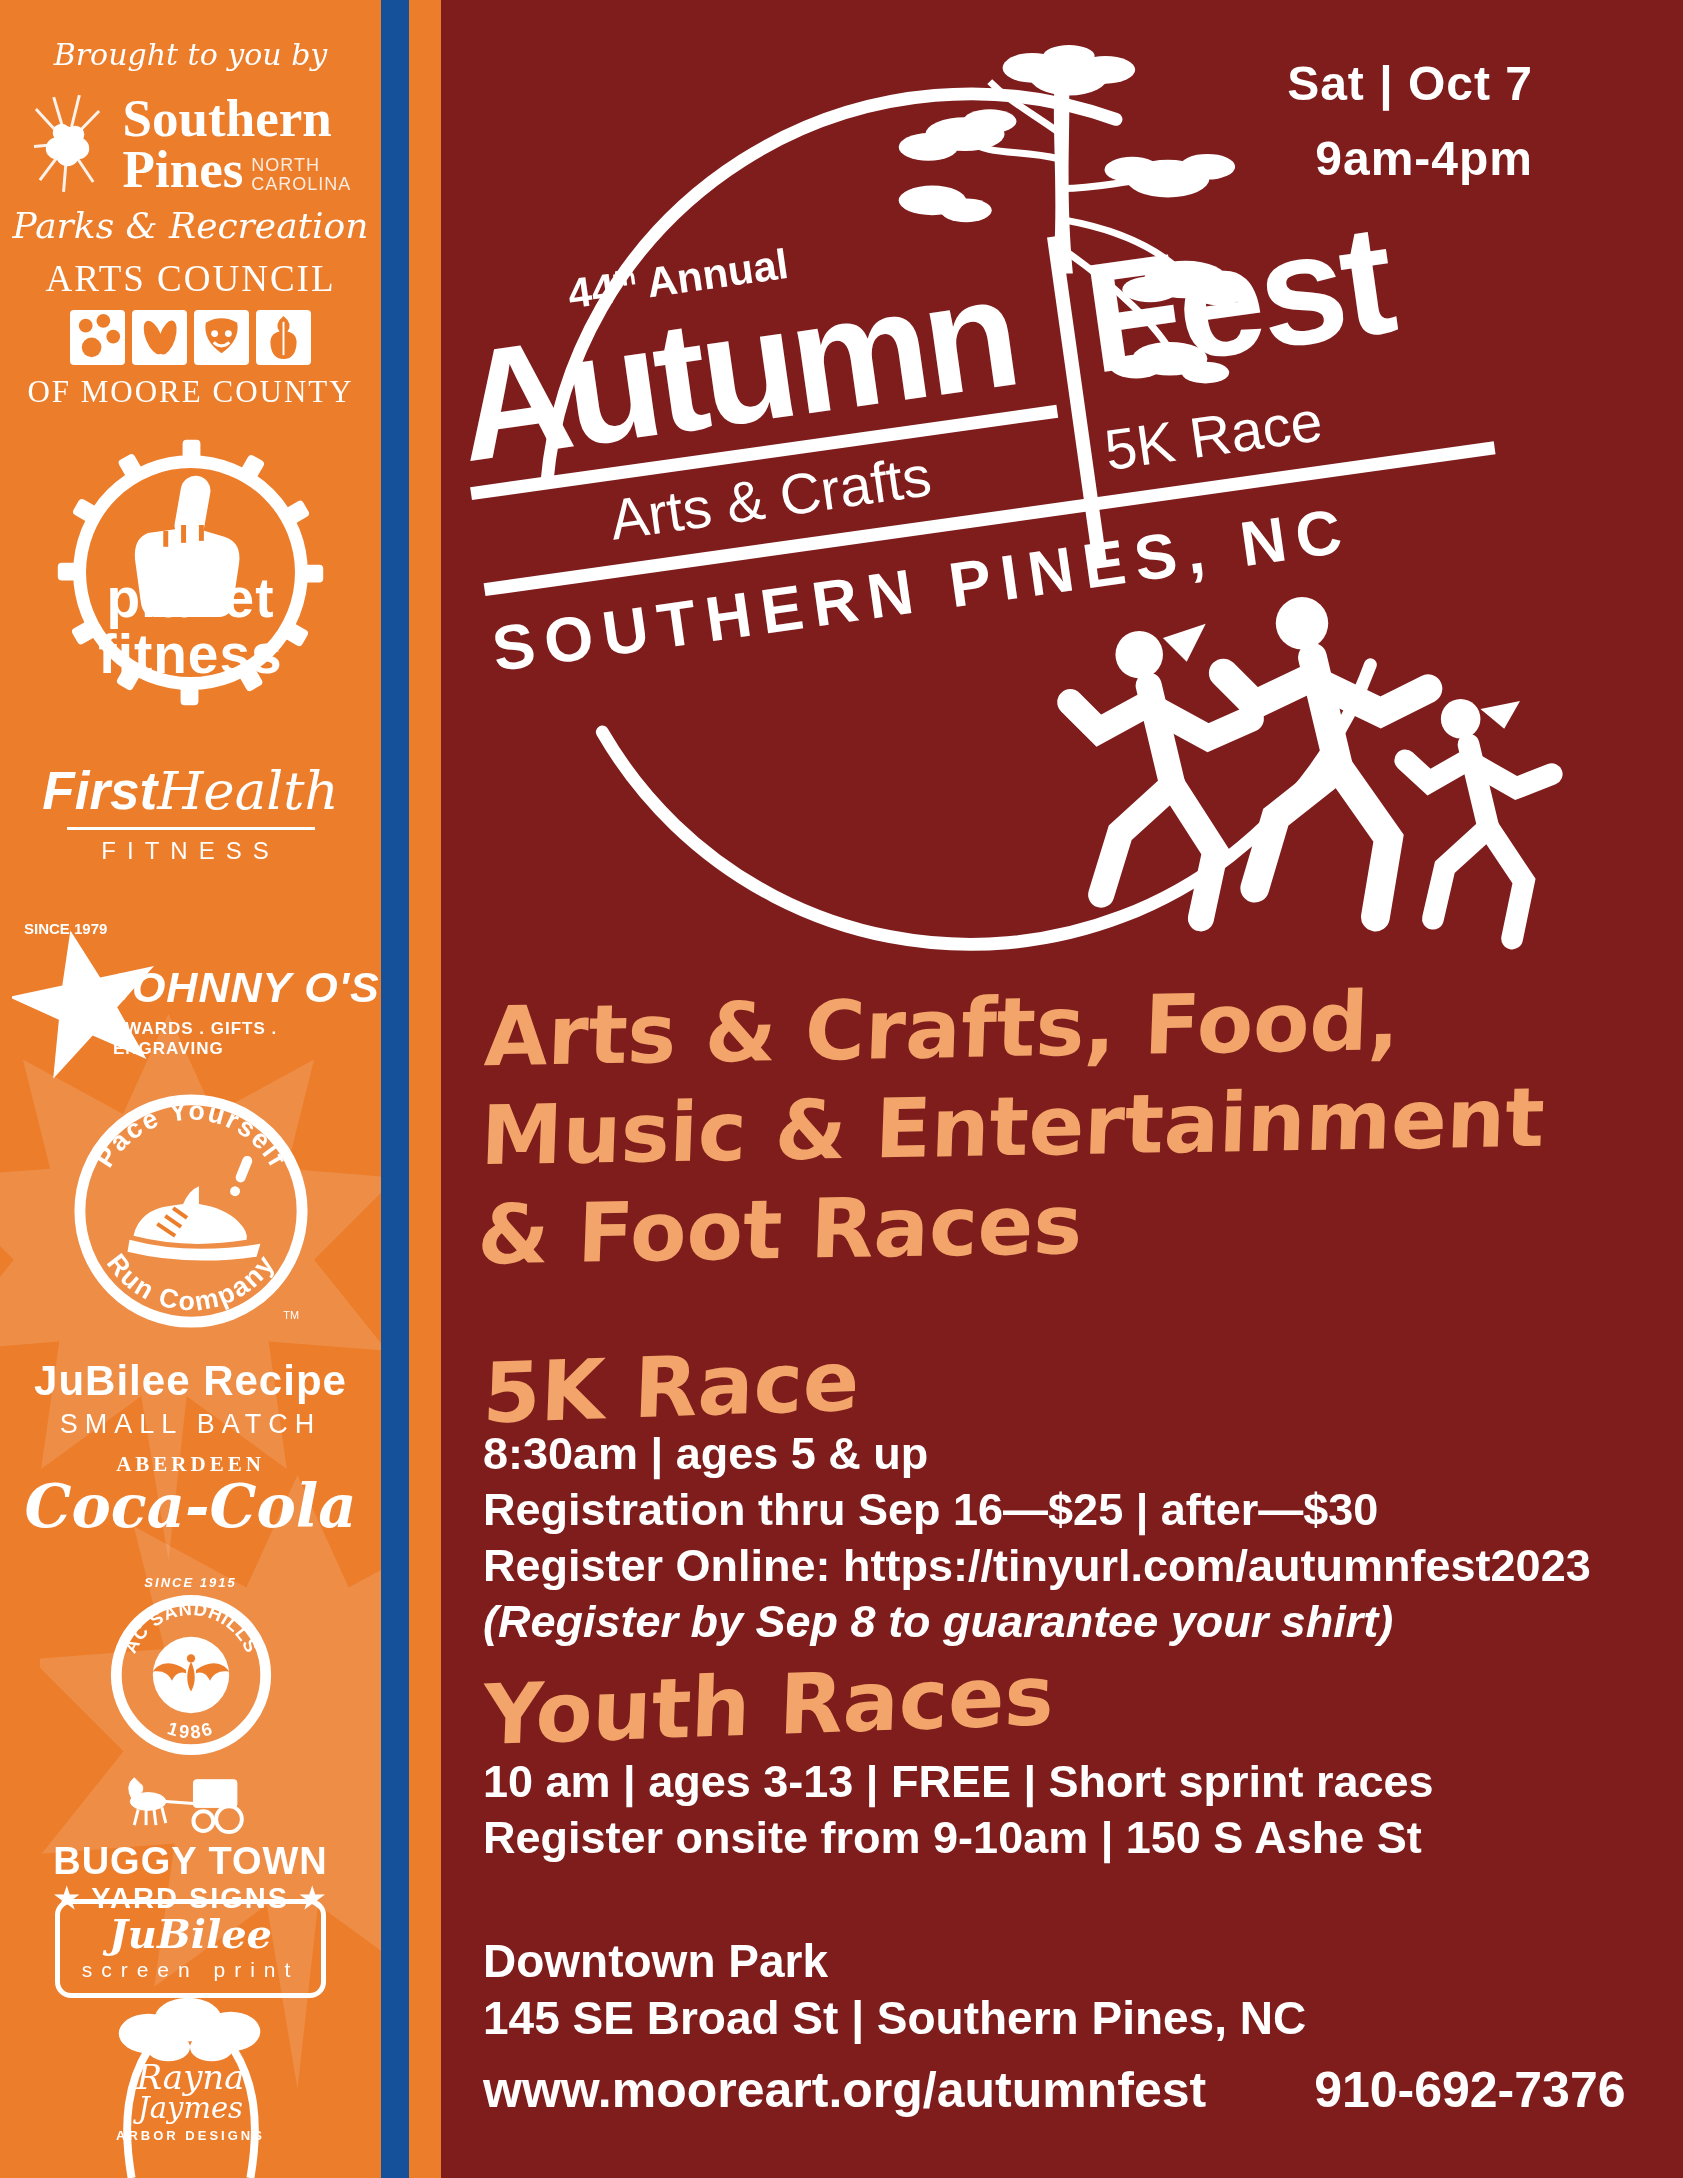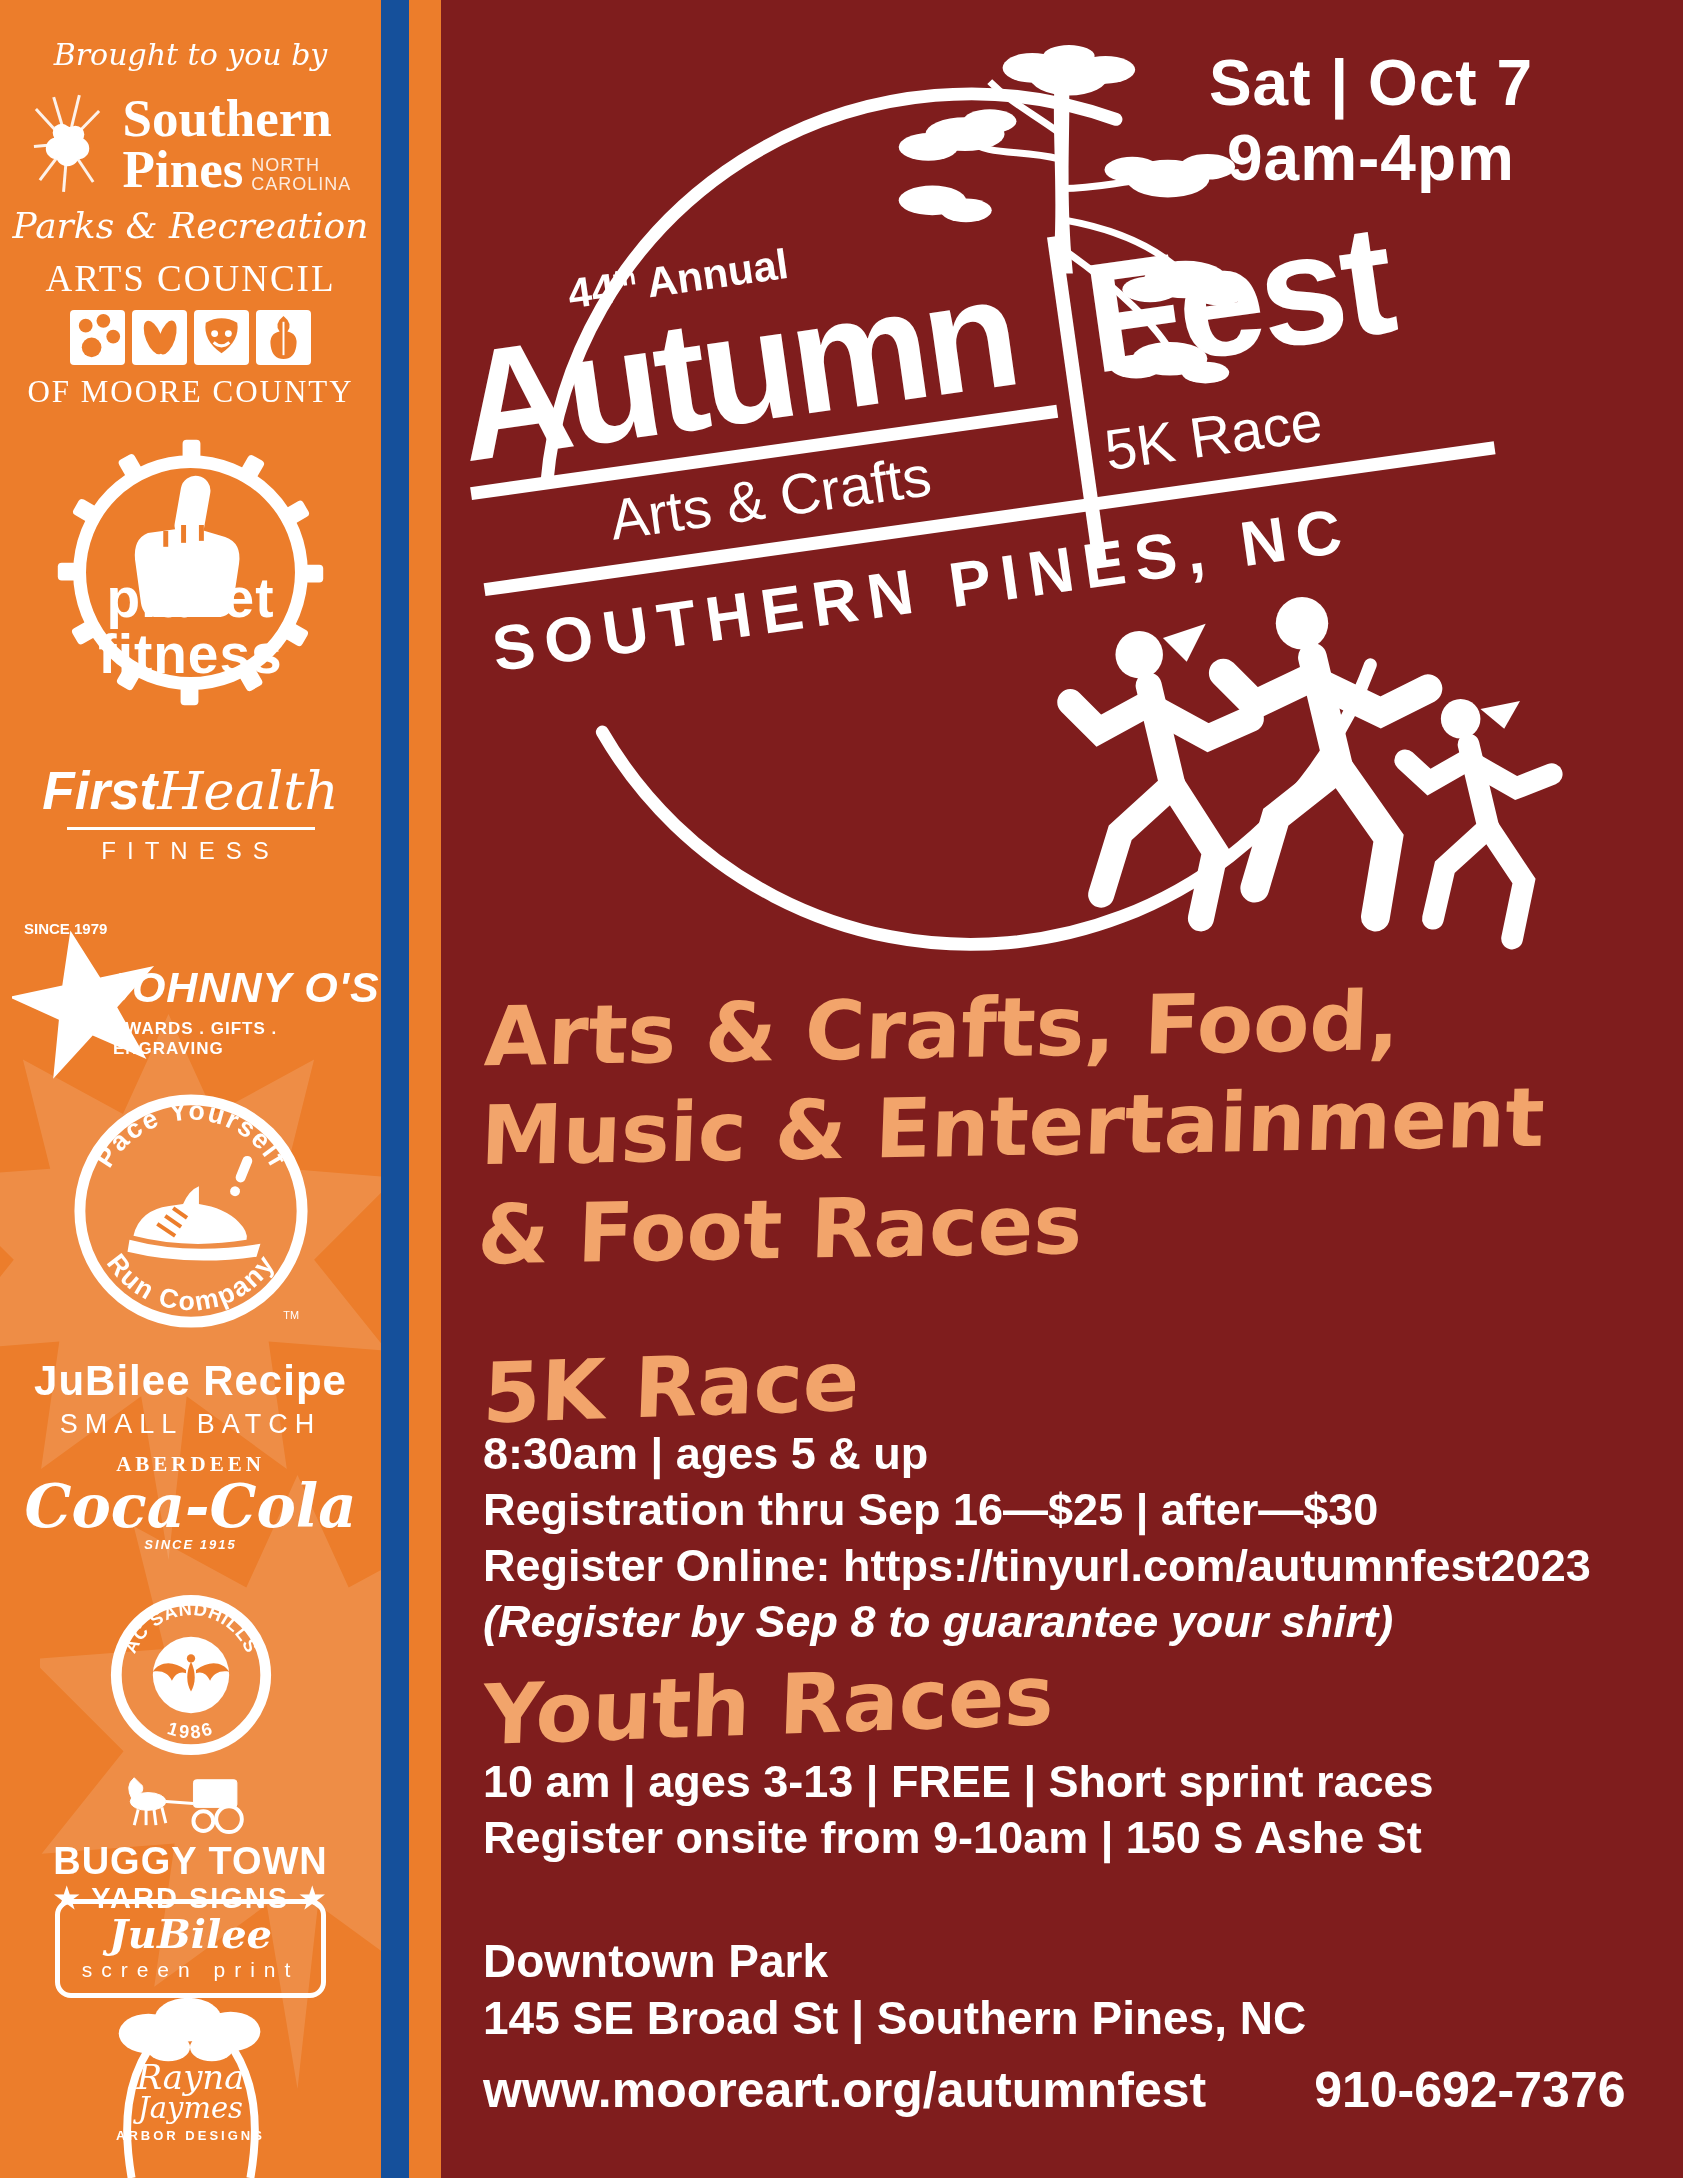--- a/index.html
+++ b/index.html
@@ -30,33 +30,33 @@
   .fh-line{width:248px;height:3px;background:#fff;margin:10px auto 8px;}
   .fh-sub{font-size:24px;letter-spacing:11px;}
   .jo{position:relative;width:381px;height:183px;}
   .jo-since{position:absolute;left:16px;top:14px;font-size:15px;font-weight:bold;}
   .jo-name{position:absolute;left:99px;top:57px;font-size:43px;font-weight:800;font-style:italic;letter-spacing:1px;}
   .jo-sub{position:absolute;left:105px;top:113px;font-size:17px;font-weight:bold;letter-spacing:1px;}
   .sr-name{font-size:42px;font-weight:800;letter-spacing:1px;}
   .sr-sub{font-size:27px;letter-spacing:7px;margin-top:6px;}
   .ck-city{font-family:"Liberation Serif",serif;font-size:21px;letter-spacing:4px;font-weight:bold;}
   .ck-name{font-family:"DejaVu Serif",serif;font-style:italic;font-weight:bold;font-size:59px;line-height:1.05;}
-  .ck-since{font-size:13px;font-style:italic;font-weight:bold;letter-spacing:2px;}
+  .ck-since{font-size:13px;font-style:italic;font-weight:bold;letter-spacing:2px;margin-top:38px;}
   .bt-name{font-size:38px;font-weight:900;letter-spacing:1px;margin-top:4px;text-align:center;}
   .bt-sub{font-size:29px;font-weight:900;letter-spacing:2px;}
   .jb-box{border:5px solid #fff;border-radius:16px;padding:8px 22px 12px;}
   .jb-name{font-family:"DejaVu Serif",serif;font-style:italic;font-weight:bold;font-size:40px;}
   .jb-sub{font-size:21px;letter-spacing:9px;margin-top:2px;}
   .rj{position:relative;width:228px;height:198px;}
   .rj-t1{position:absolute;left:0;width:228px;top:77px;font-family:"DejaVu Serif",serif;font-style:italic;font-size:34px;}
   .rj-t2{position:absolute;left:0;width:228px;top:111px;font-family:"DejaVu Serif",serif;font-style:italic;font-size:29px;}
   .rj-sub{position:absolute;left:0;width:228px;top:147px;font-size:13px;letter-spacing:3px;font-weight:bold;}
   
-  .dateblock{position:absolute;right:150px;top:46px;text-align:center;font-weight:800;
-             font-size:64px;line-height:75px;letter-spacing:1px;}
+  .dateblock{position:absolute;right:150px;top:46px;text-align:right;font-weight:800;
+             font-size:48px;line-height:75px;letter-spacing:1px;}
   .logo{position:absolute;left:450px;top:282px;width:1020px;transform:rotate(-8deg);
         transform-origin:40px 59px;}
   .annual{margin-left:124px;font-size:42px;font-weight:bold;height:51px;}
   .annual sup{font-size:24px;}
   .bigword{display:flex;align-items:flex-end;line-height:0.9;}
   .w-autumn{width:594px;font-size:156px;font-weight:800;letter-spacing:-5px;}
   .w-fest{margin-left:40px;font-size:156px;font-weight:800;letter-spacing:-4px;}
   .logo-bar{position:absolute;left:606px;top:34px;width:14px;height:333px;background:#fff;}
   .line1{width:592px;height:13px;background:#fff;margin-top:10px;}
   .subrow{display:flex;align-items:flex-end;margin-top:6px;}

